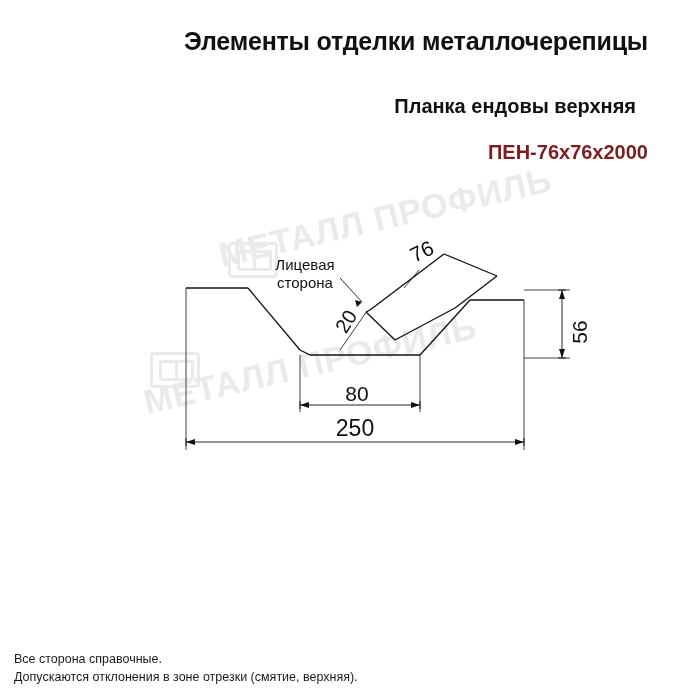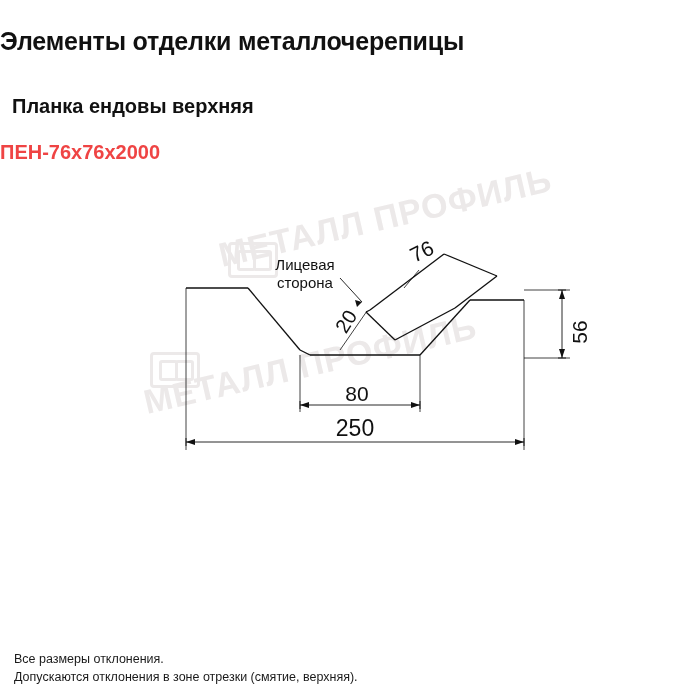--- a/index.html
+++ b/index.html
@@ -18,42 +18,42 @@
   .page {
     position: relative;
     width: 700px;
     height: 700px;
   }
   .title-block {
     position: absolute;
     top: 24px;
     left: 0;
     width: 648px;
-    text-align: left;
+    text-align: right;
   }
   .title-main {
     font-size: 25px;
     font-weight: bold;
     letter-spacing: -0.2px;
     color: #111111;
     margin: 0;
     line-height: 34px;
   }
   .title-sub {
     font-size: 20px;
     font-weight: bold;
     color: #111111;
     margin: 12px;
     line-height: 28px;
     padding-top: 22px;
   }
   .title-code {
     font-size: 20px;
     font-weight: bold;
-    color: #ef4444;
+    color: #7f1d1d;
     margin: 0;
     line-height: 28px;
     padding-top: 6px;
   }
   .drawing {
     position: absolute;
     top: 150px;
     left: 0;
     width: 700px;
     height: 380px;
@@ -218,17 +218,17 @@
         <path d="M 340 128 L 362 152"></path>
         <path d="M 362 152 l -7 -2 l 2 7 z" fill="#111111" stroke="none"></path>
       </g>
       <text x="305" y="120" text-anchor="middle" font-size="15">Лицевая</text>
       <text x="305" y="138" text-anchor="middle" font-size="15">сторона</text>
 
     </svg>
   </div>
 
   <div class="footnotes">
-    <div class="footnote">Все размеры отклонения.</div>
+    <div class="footnote">Все сторона справочные.</div>
     <div class="footnote">Допускаются отклонения в зоне отрезки (смятие, верхняя).</div>
   </div>
 
 </div>
 
 </body></html>

